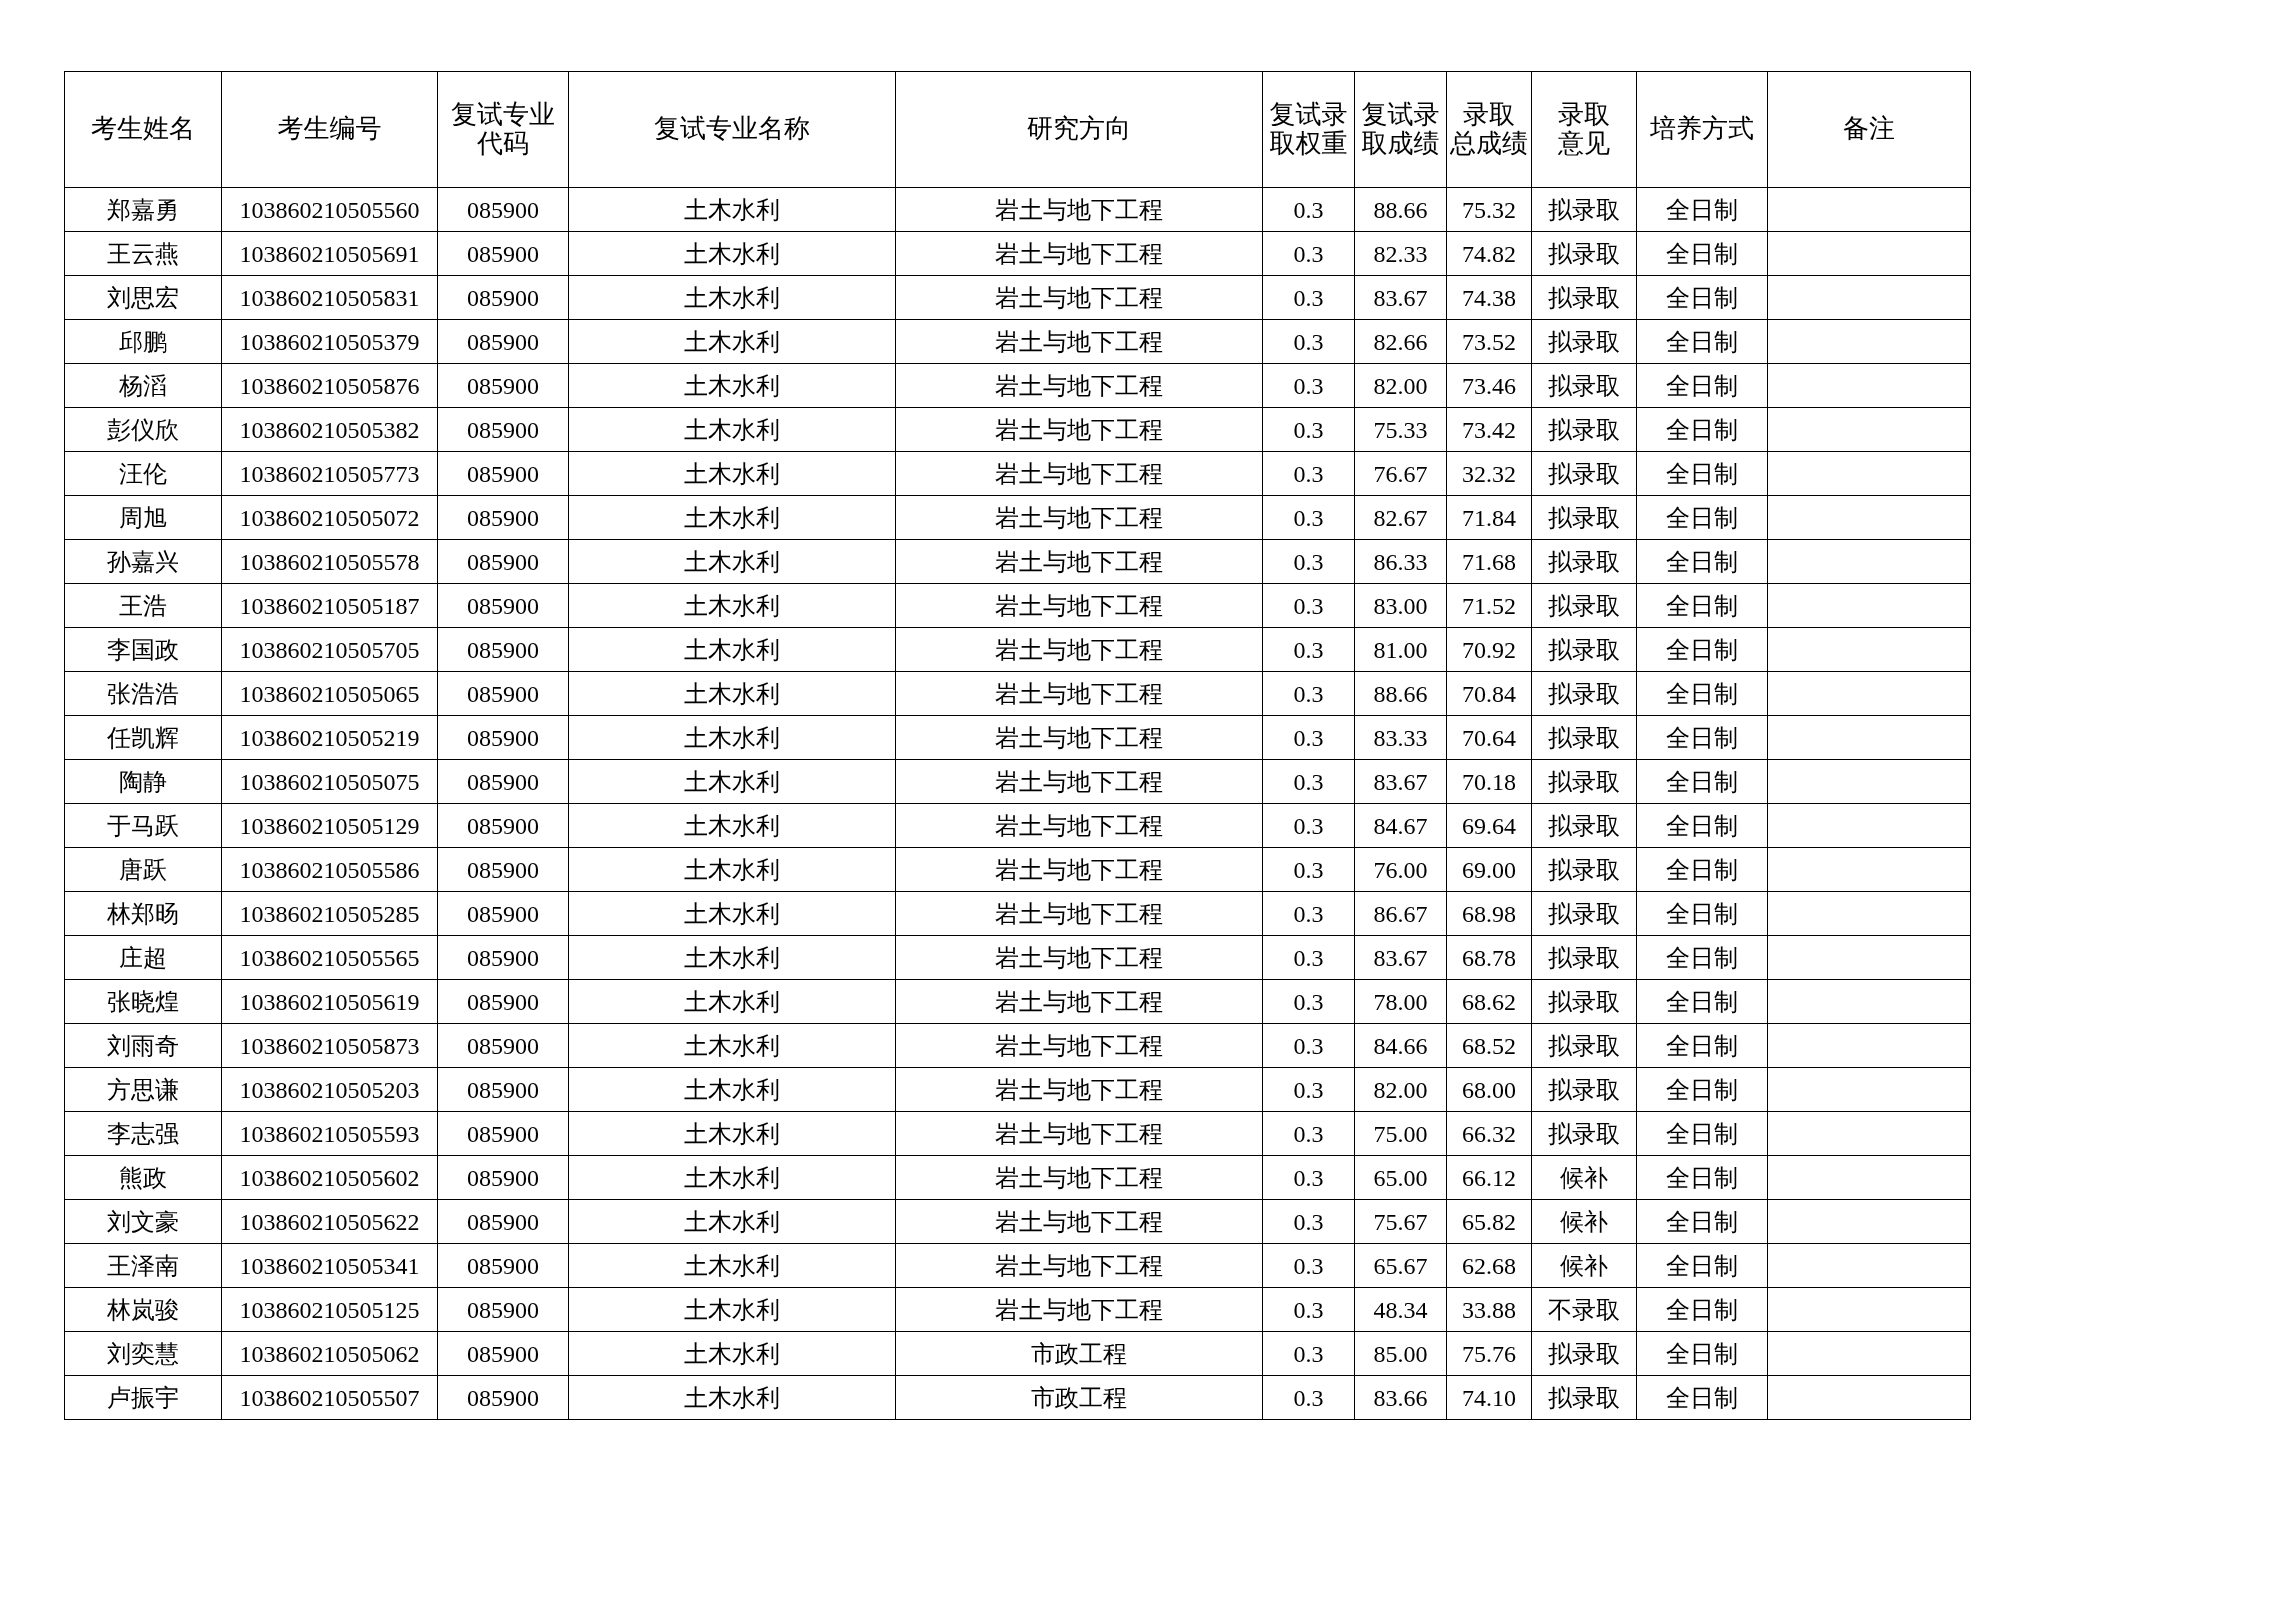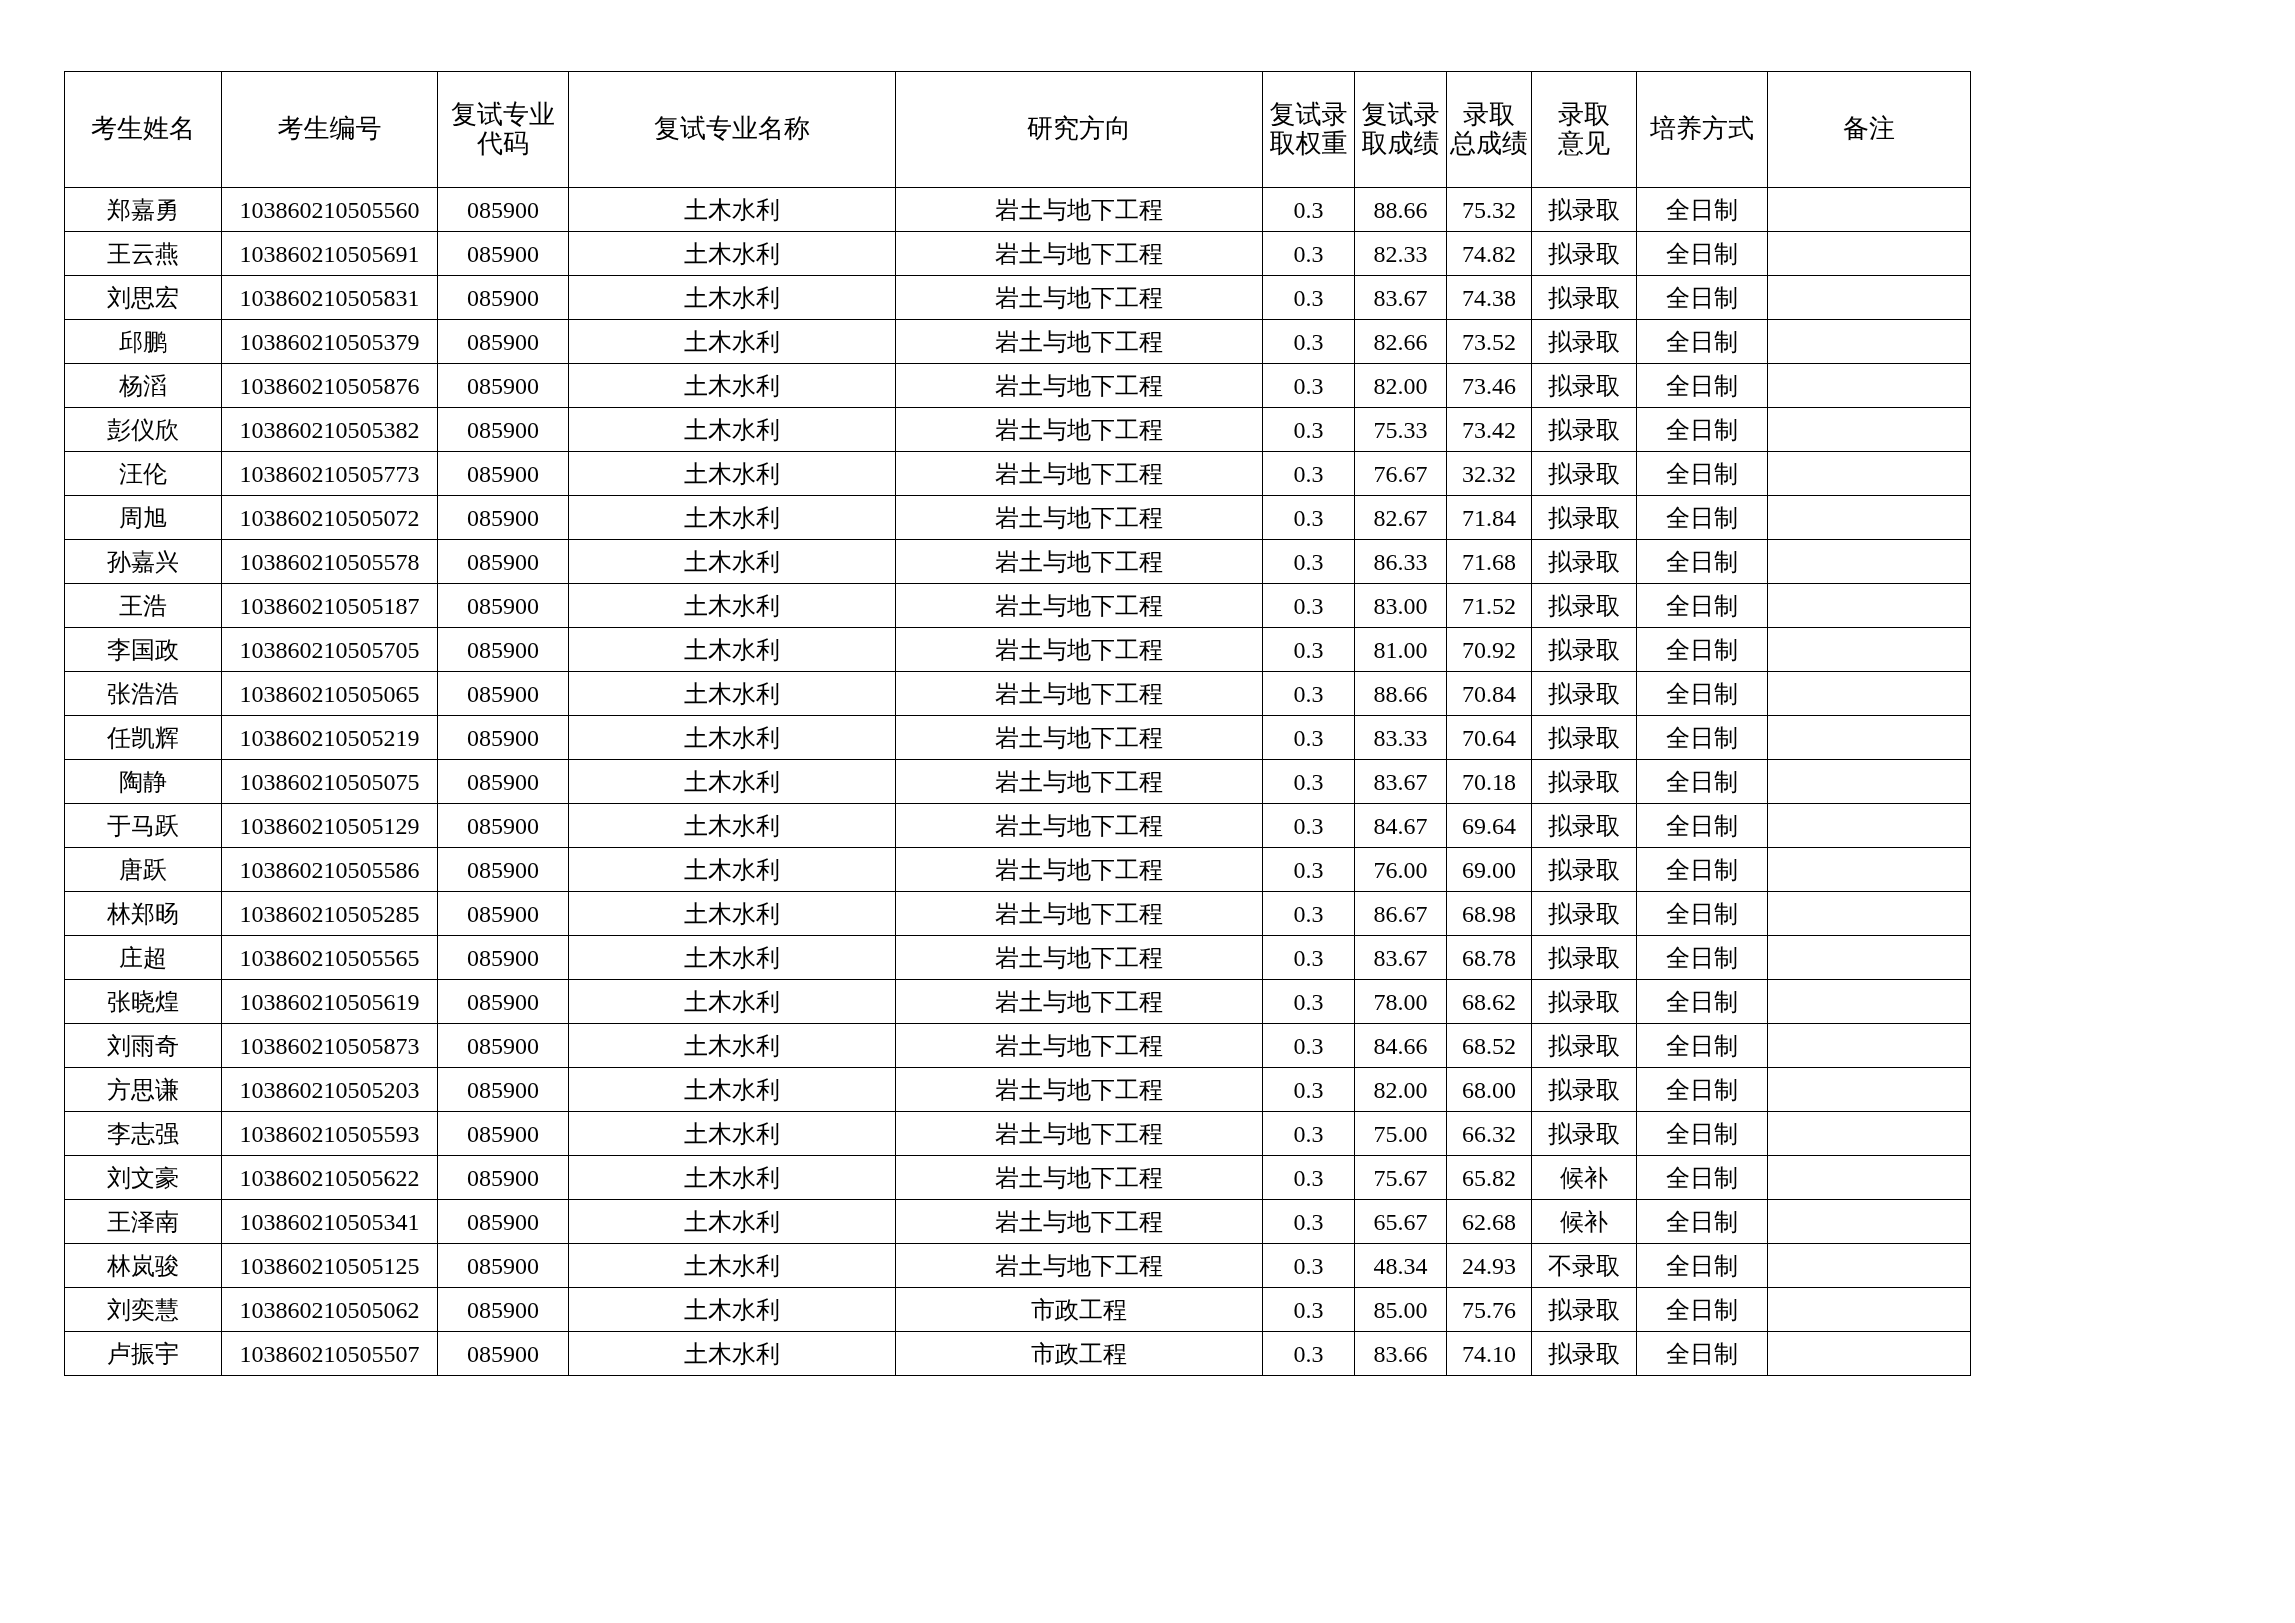--- a/index.html
+++ b/index.html
@@ -407,20 +407,33 @@
             <td>土木水利</td>
             <td>岩土与地下工程</td>
             <td>0.3</td>
             <td>75.00</td>
             <td>66.32</td>
             <td>拟录取</td>
             <td>全日制</td>
             <td></td>
           </tr>
           <tr>
+            <td>熊政</td>
+            <td>103860210505602</td>
+            <td>085900</td>
+            <td>土木水利</td>
+            <td>岩土与地下工程</td>
+            <td>0.3</td>
+            <td>65.00</td>
+            <td>66.12</td>
+            <td>候补</td>
+            <td>全日制</td>
+            <td></td>
+          </tr>
+          <tr>
             <td>刘文豪</td>
             <td>103860210505622</td>
             <td>085900</td>
             <td>土木水利</td>
             <td>岩土与地下工程</td>
             <td>0.3</td>
             <td>75.67</td>
             <td>65.82</td>
             <td>候补</td>
             <td>全日制</td>
@@ -440,21 +453,21 @@
             <td></td>
           </tr>
           <tr>
             <td>林岚骏</td>
             <td>103860210505125</td>
             <td>085900</td>
             <td>土木水利</td>
             <td>岩土与地下工程</td>
             <td>0.3</td>
             <td>48.34</td>
-            <td>24.93</td>
+            <td>33.88</td>
             <td>不录取</td>
             <td>全日制</td>
             <td></td>
           </tr>
           <tr>
             <td>刘奕慧</td>
             <td>103860210505062</td>
             <td>085900</td>
             <td>土木水利</td>
             <td>市政工程</td>

